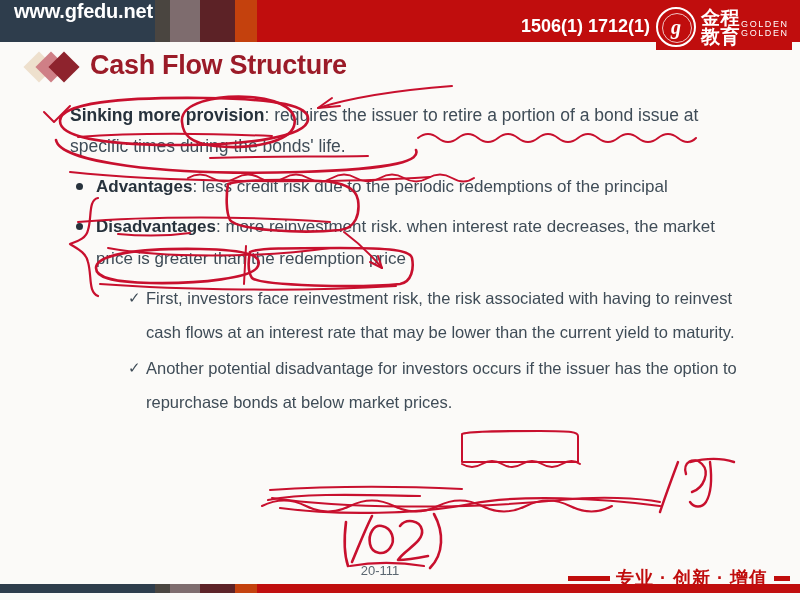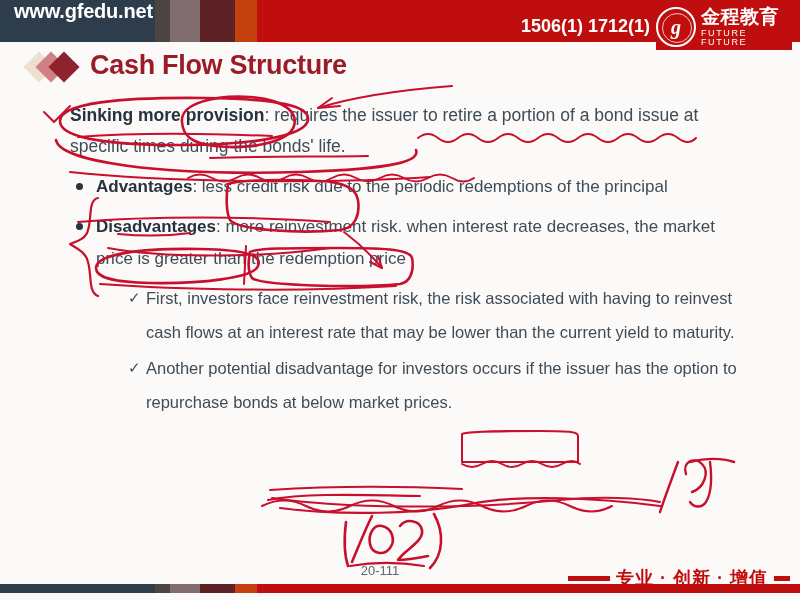--- a/index.html
+++ b/index.html
@@ -82,21 +82,21 @@
   }
   #logo-seal .mono {
     color: #ffffff;
     font-family: "Liberation Serif", serif;
     font-style: italic;
     font-size: 20px;
     font-weight: bold;
     line-height: 1;
     z-index: 2;
   }
-  #logo-text { display: flex; flex-direction: column; line-height: 1; }
+  #logo-text { display: flex; flex-direction: row; line-height: 1; align-items: center; }
   #logo-cn {
     color: #ffffff;
     font-size: 19px;
     font-weight: bold;
     letter-spacing: 0.5px;
   }
   #logo-en {
     color: #ffffff;
     font-size: 9px;
     letter-spacing: 1.6px;
@@ -243,21 +243,21 @@
   <div id="site-url">www.gfedu.net</div>
   <div id="course-code">1506(1) 1712(1)</div>
 
   <div id="logo-block">
     <div id="logo-seal">
       <div class="inner-ring"></div>
       <span class="mono">g</span>
     </div>
     <div id="logo-text">
       <span id="logo-cn">金程教育</span>
-      <span id="logo-en">FUTURE FUTURE</span>
+      <span id="logo-en">GOLDEN GOLDEN</span>
     </div>
   </div>
 
   <div id="title-row">
     <div id="title-diamonds">
       <div class="diamond" id="diamond-1"></div>
       <div class="diamond" id="diamond-2"></div>
       <div class="diamond" id="diamond-3"></div>
     </div>
     <div id="page-title">Cash Flow Structure</div>

